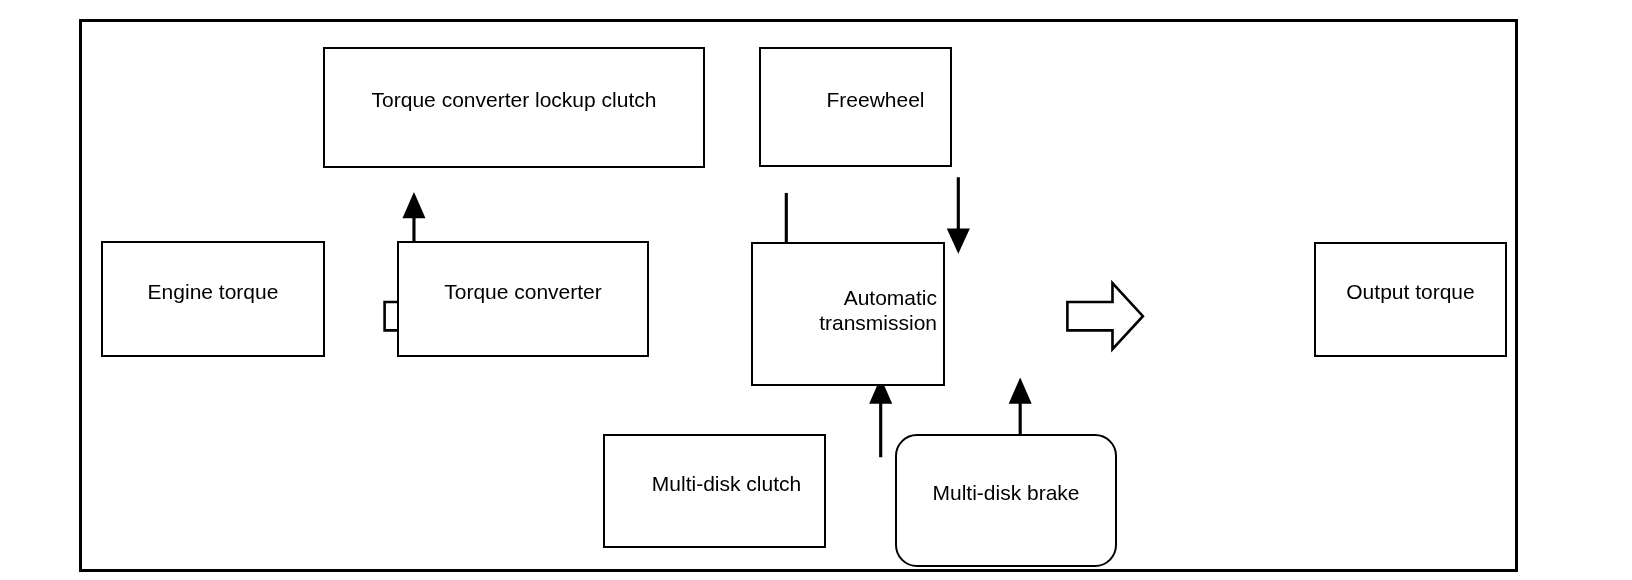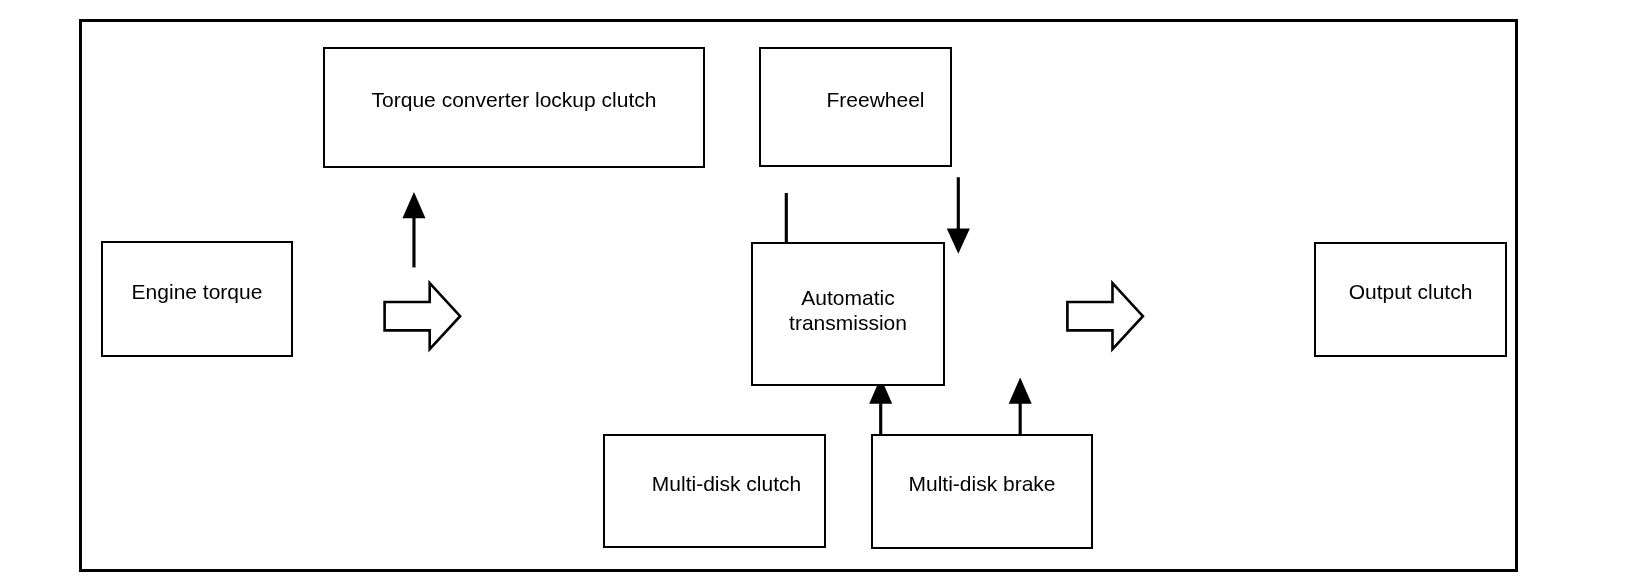--- a/index.html
+++ b/index.html
@@ -27,43 +27,43 @@
     background: #ffffff;
   }
   .node {
     position: absolute;
     border: 2.5px solid #000000;
     box-sizing: border-box;
     background: #ffffff;
     display: flex;
     align-items: center;
     justify-content: center;
-    text-align: center;
+    text-align: right;
     font-size: 21px;
     line-height: 25px;
     z-index: 2;
   }
   .node .lbl {
     display: block;
     padding: 0 6px;
     transform: translateY(-8px);
   }
   .node.two-line .lbl {
     transform: translateY(-4px);
   }
   
-  #node-engine-torque        { left: 101px; top: 241px; width: 192px; height: 116px; }
+  #node-engine-torque        { left: 101px; top: 241px; width: 224px; height: 116px; }
   #node-torque-converter     { left: 397px; top: 241px; width: 252px; height: 116px; }
   #node-lockup-clutch        { left: 323px; top:  47px; width: 382px; height: 121px; }
   #node-freewheel            { left: 759px; top:  47px; width: 193px; height: 120px; padding-left: 40px; }
   #node-automatic-transmission { left: 751px; top: 242px; width: 194px; height: 144px; }
   #node-axle-gear            { left: 1048px; top: 242px; width: 160px; height: 115px; }
   #node-output-torque        { left: 1314px; top: 242px; width: 193px; height: 115px; }
   #node-multi-disk-clutch    { left: 603px; top: 434px; width: 223px; height: 114px; padding-left: 24px; }
-  #node-multi-disk-brake     { left: 871px; top: 434px; width: 222px; height: 115px; }
+  #node-multi-disk-brake     { left: 895px; top: 434px; width: 222px; height: 133px; border-radius: 22px; }
   #arrow-layer {
     position: absolute;
     left: 0;
     top: 0;
     width: 1632px;
     height: 580px;
     z-index: 1;
   }
   .hollow-arrow {
     fill: #ffffff;
@@ -118,36 +118,39 @@
         <line class="solid-stem" x1="915" y1="434" x2="915" y2="381"></line>
         <polygon class="solid-head" points="915,358 904,383 926,383"></polygon>
       </g>
     </svg>
   </div>
 
   <div class="node" id="node-engine-torque">
     <span class="lbl">Engine torque</span>
   </div>
 
+  <div class="node" id="node-torque-converter">
+    <span class="lbl">Torque converter</span>
+  </div>
 
   <div class="node" id="node-lockup-clutch">
     <span class="lbl">Torque converter lockup clutch</span>
   </div>
 
   <div class="node" id="node-freewheel">
     <span class="lbl">Freewheel</span>
   </div>
 
   <div class="node two-line" id="node-automatic-transmission">
     <span class="lbl">Automatic transmission</span>
   </div>
 
 
   <div class="node" id="node-output-torque">
-    <span class="lbl">Output clutch</span>
+    <span class="lbl">Output torque</span>
   </div>
 
   <div class="node" id="node-multi-disk-clutch">
     <span class="lbl">Multi-disk clutch</span>
   </div>
 
   <div class="node" id="node-multi-disk-brake">
     <span class="lbl">Multi-disk brake</span>
   </div>
 </div>

